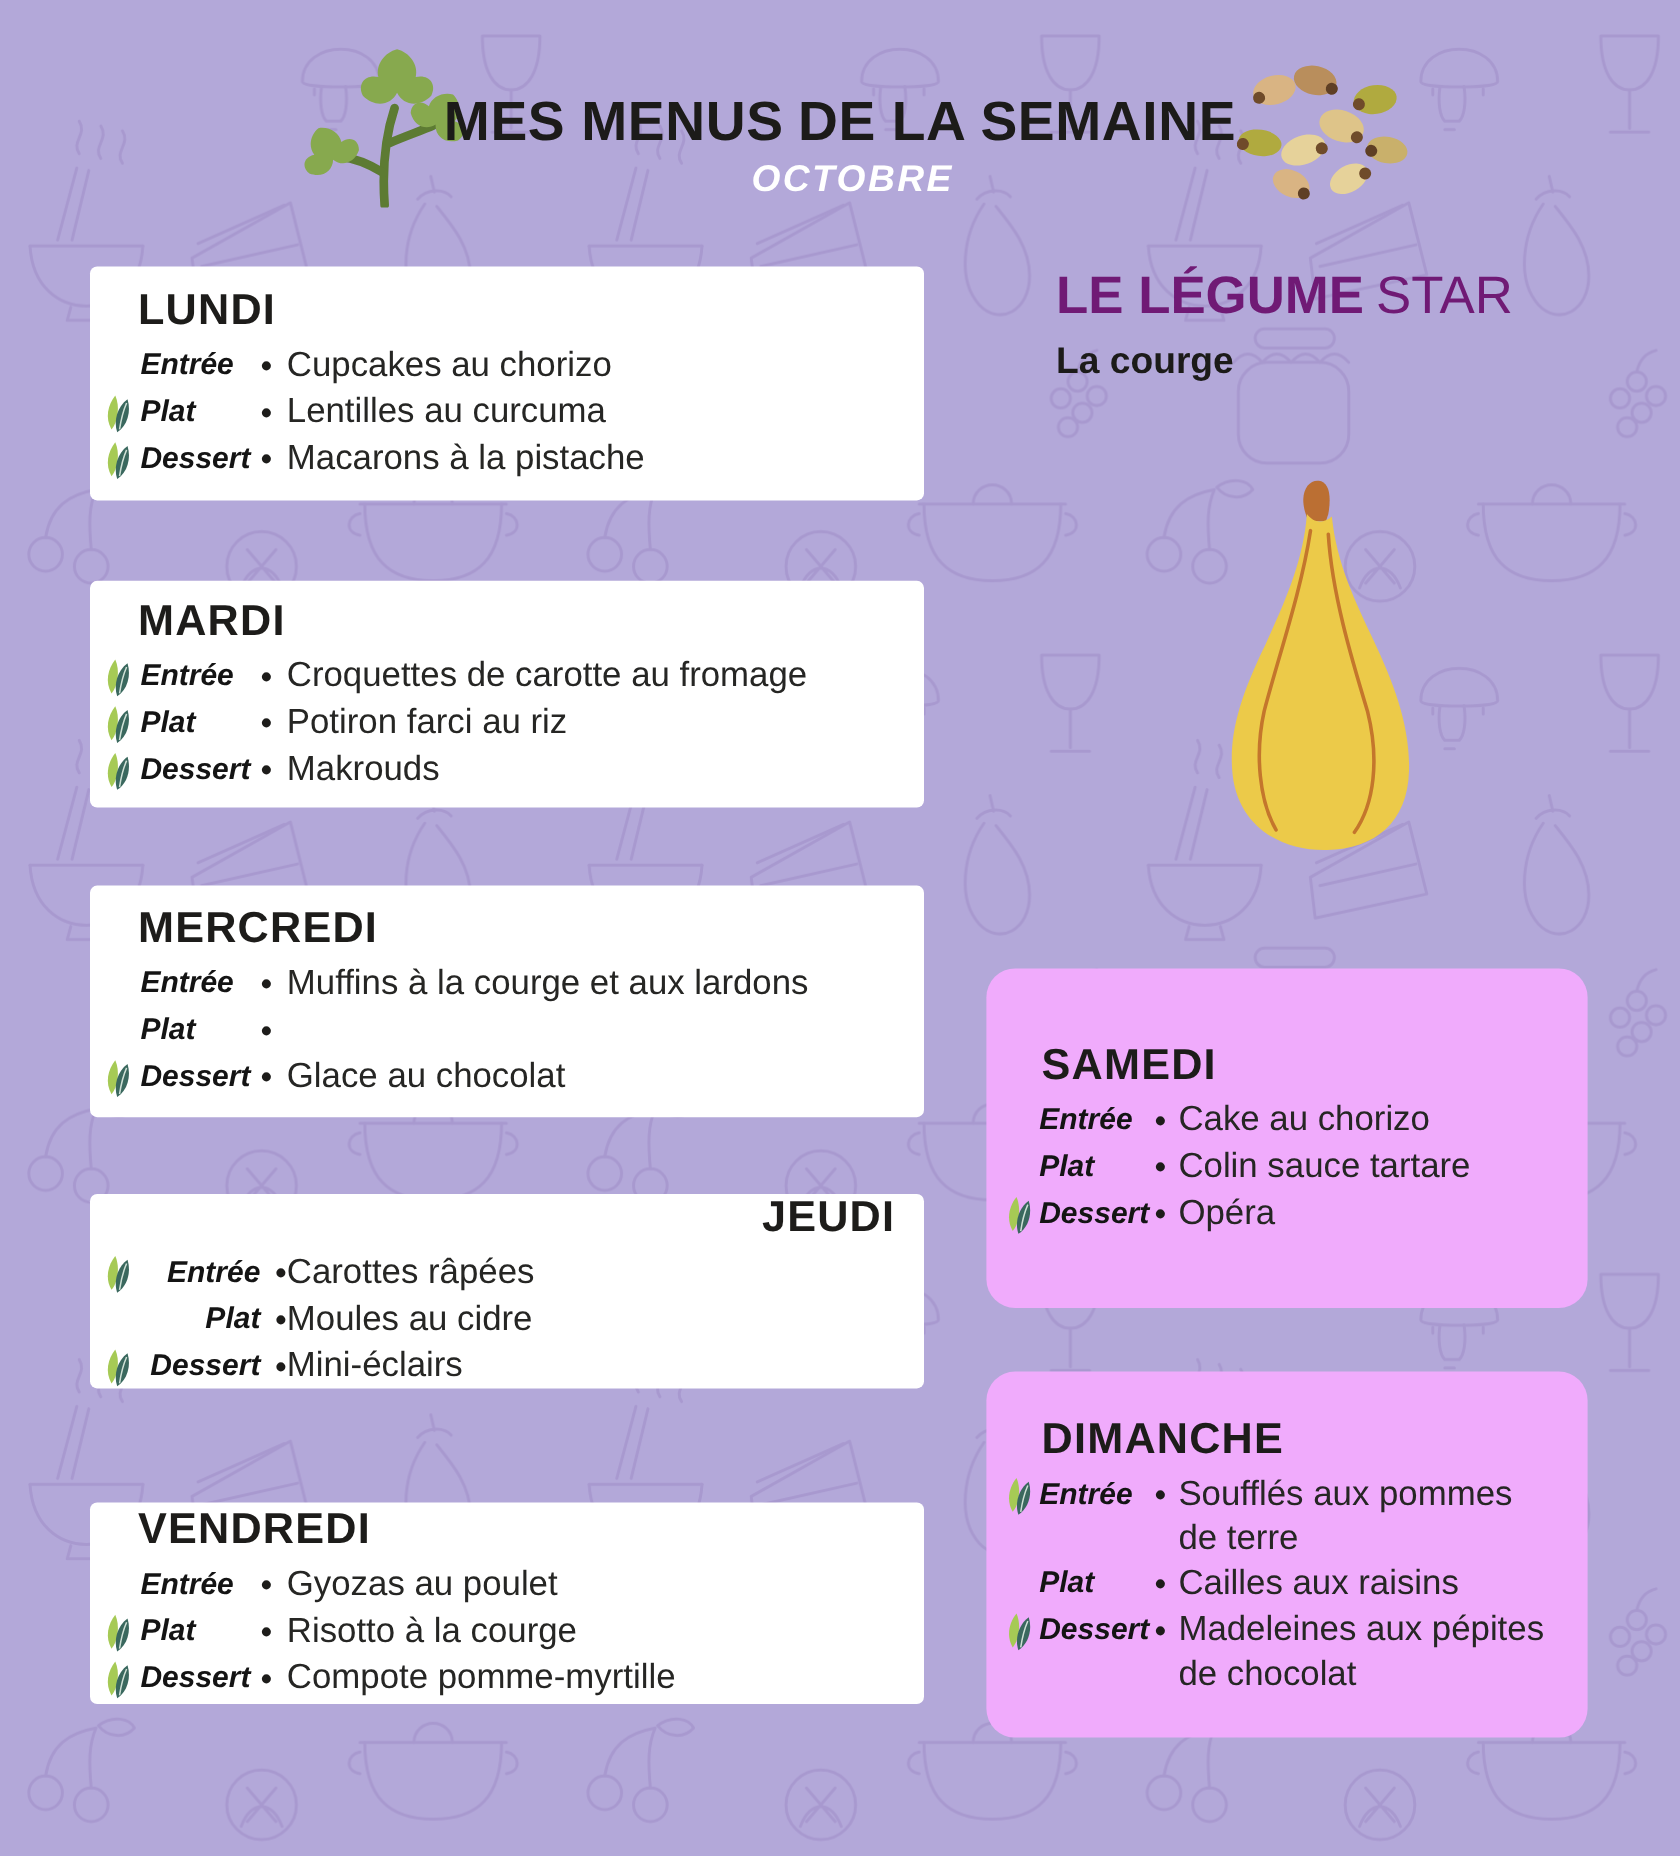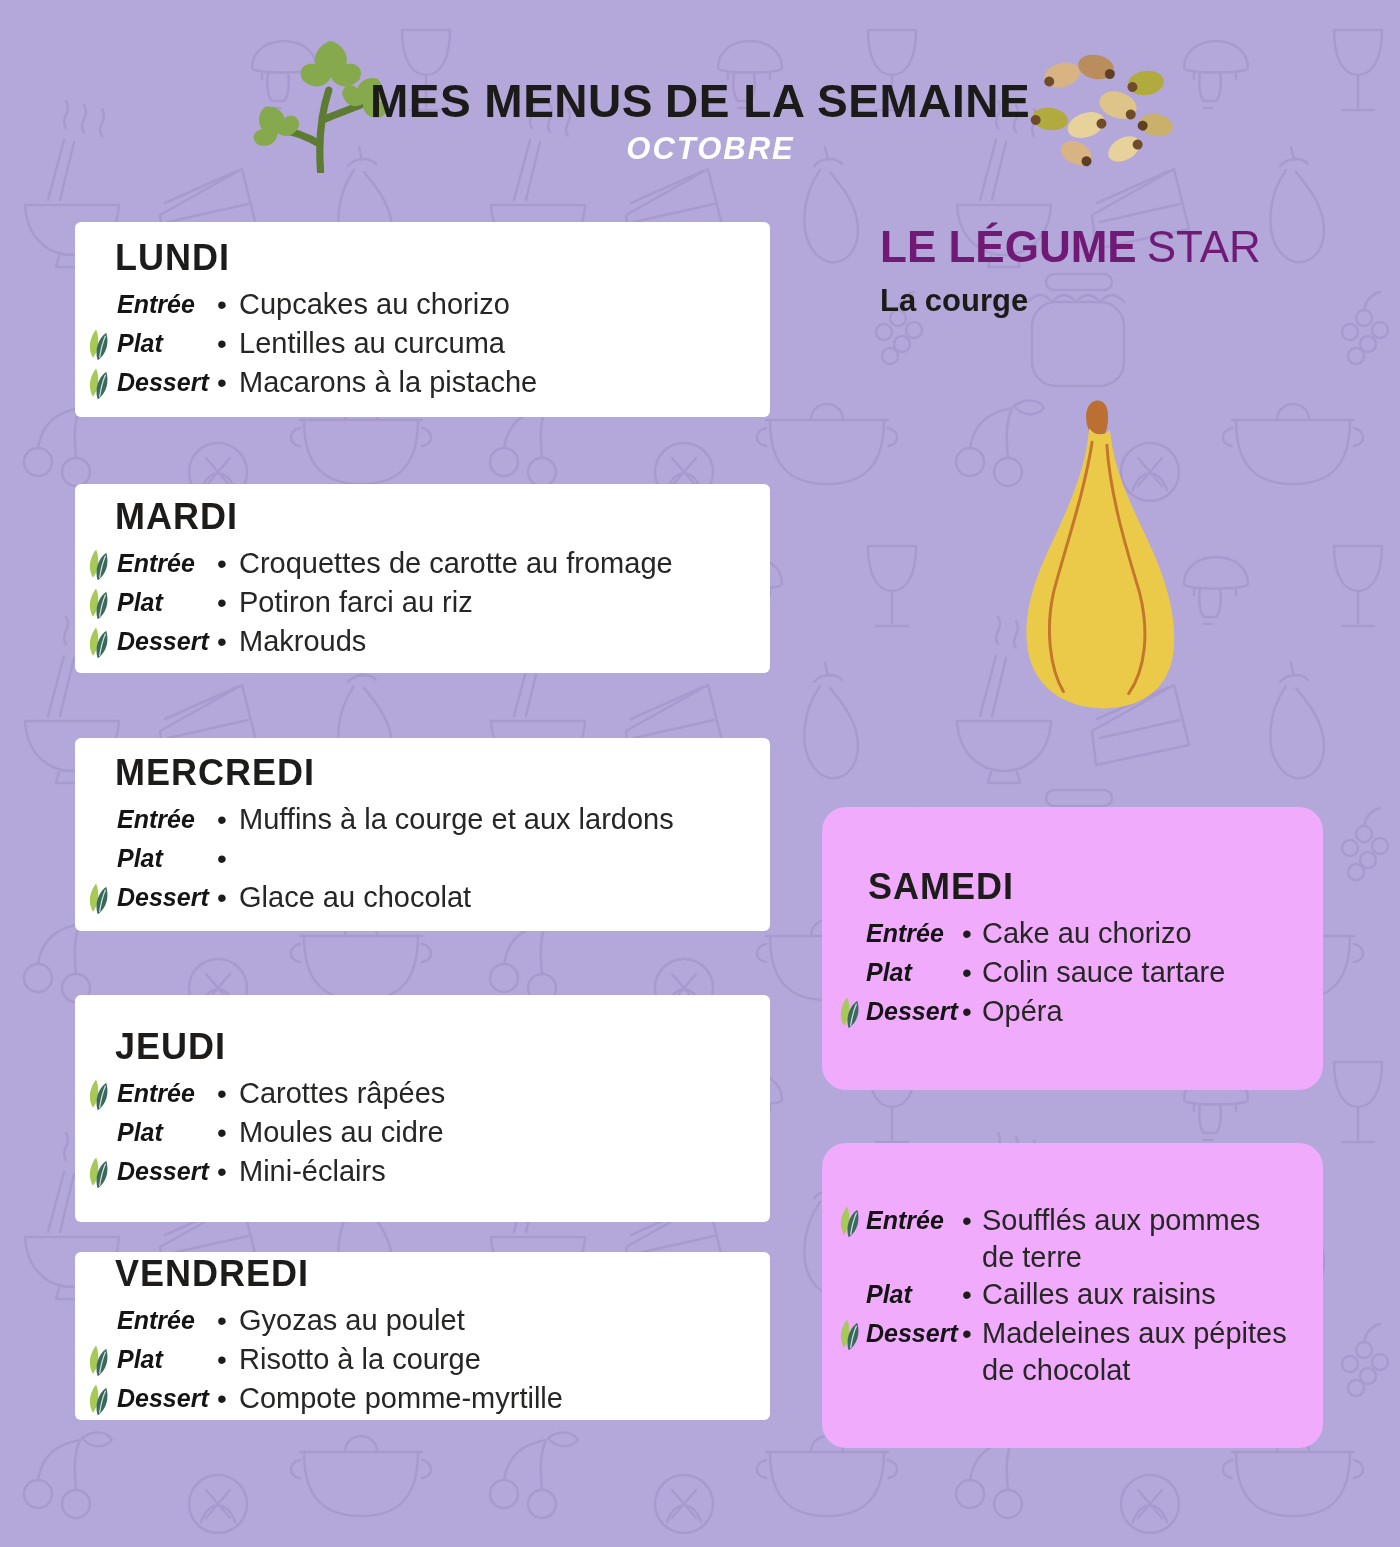--- a/index.html
+++ b/index.html
@@ -23,21 +23,21 @@
   .legume-sub{position:absolute;left:880px;top:283px;z-index:2;font-size:31px;font-weight:700;color:#1c1b19;}
 
   
   .day-card{position:absolute;z-index:2;display:flex;flex-direction:column;justify-content:center;
     box-sizing:border-box;padding:0 24px 0 8px;}
   .card-white{left:75px;width:695px;background:#ffffff;border-radius:6px;}
   .card-lav{left:822px;width:501px;background:#f0abfc;border-radius:24px;padding-left:14px;}
   #card-lundi{top:222px;height:195px;}
   #card-mardi{top:484px;height:189px;}
   #card-mercredi{top:738px;height:193px;}
-  #card-jeudi{top:995px;height:227px;}
+  #card-jeudi{top:995px;height:162px;text-align:right;}
   #card-vendredi{top:1252px;height:168px;}
   #card-samedi{top:807px;height:283px;}
   #card-dimanche{top:1143px;height:305px;}
 
   .day-title{font-size:36px;font-weight:700;color:#1d1c1a;letter-spacing:1px;margin:0 0 7px 32px;}
   .menu-row{display:flex;align-items:flex-start;min-height:39px;}
   .leaf{width:26px;height:33px;flex:0 0 34px;margin-top:3px;}
   .card-lav .leaf{flex:0 0 30px;}
   .course-label{flex:0 0 100px;font-size:25px;font-weight:700;font-style:italic;color:#141414;line-height:37px;}
   .card-lav .course-label{flex:0 0 96px;}
@@ -350,20 +350,21 @@
       <svg class="leaf" viewBox="0 0 34 42">
           <use href="#leaf"></use>
         </svg>
       <span class="course-label">Dessert</span>
       <span class="bullet">•</span>
       <span class="dish">Opéra</span>
     </div>
   </div>
 
   <div class="day-card card-lav" id="card-dimanche">
+    <div class="day-title">DIMANCHE</div>
     <div class="menu-row">
       <svg class="leaf" viewBox="0 0 34 42">
           <use href="#leaf"></use>
         </svg>
       <span class="course-label">Entrée</span>
       <span class="bullet">•</span>
       <span class="dish">Soufflés aux pommes de terre</span>
     </div>
     <div class="menu-row">
       <svg class="leaf" viewBox="0 0 34 42" style="visibility: hidden;">

